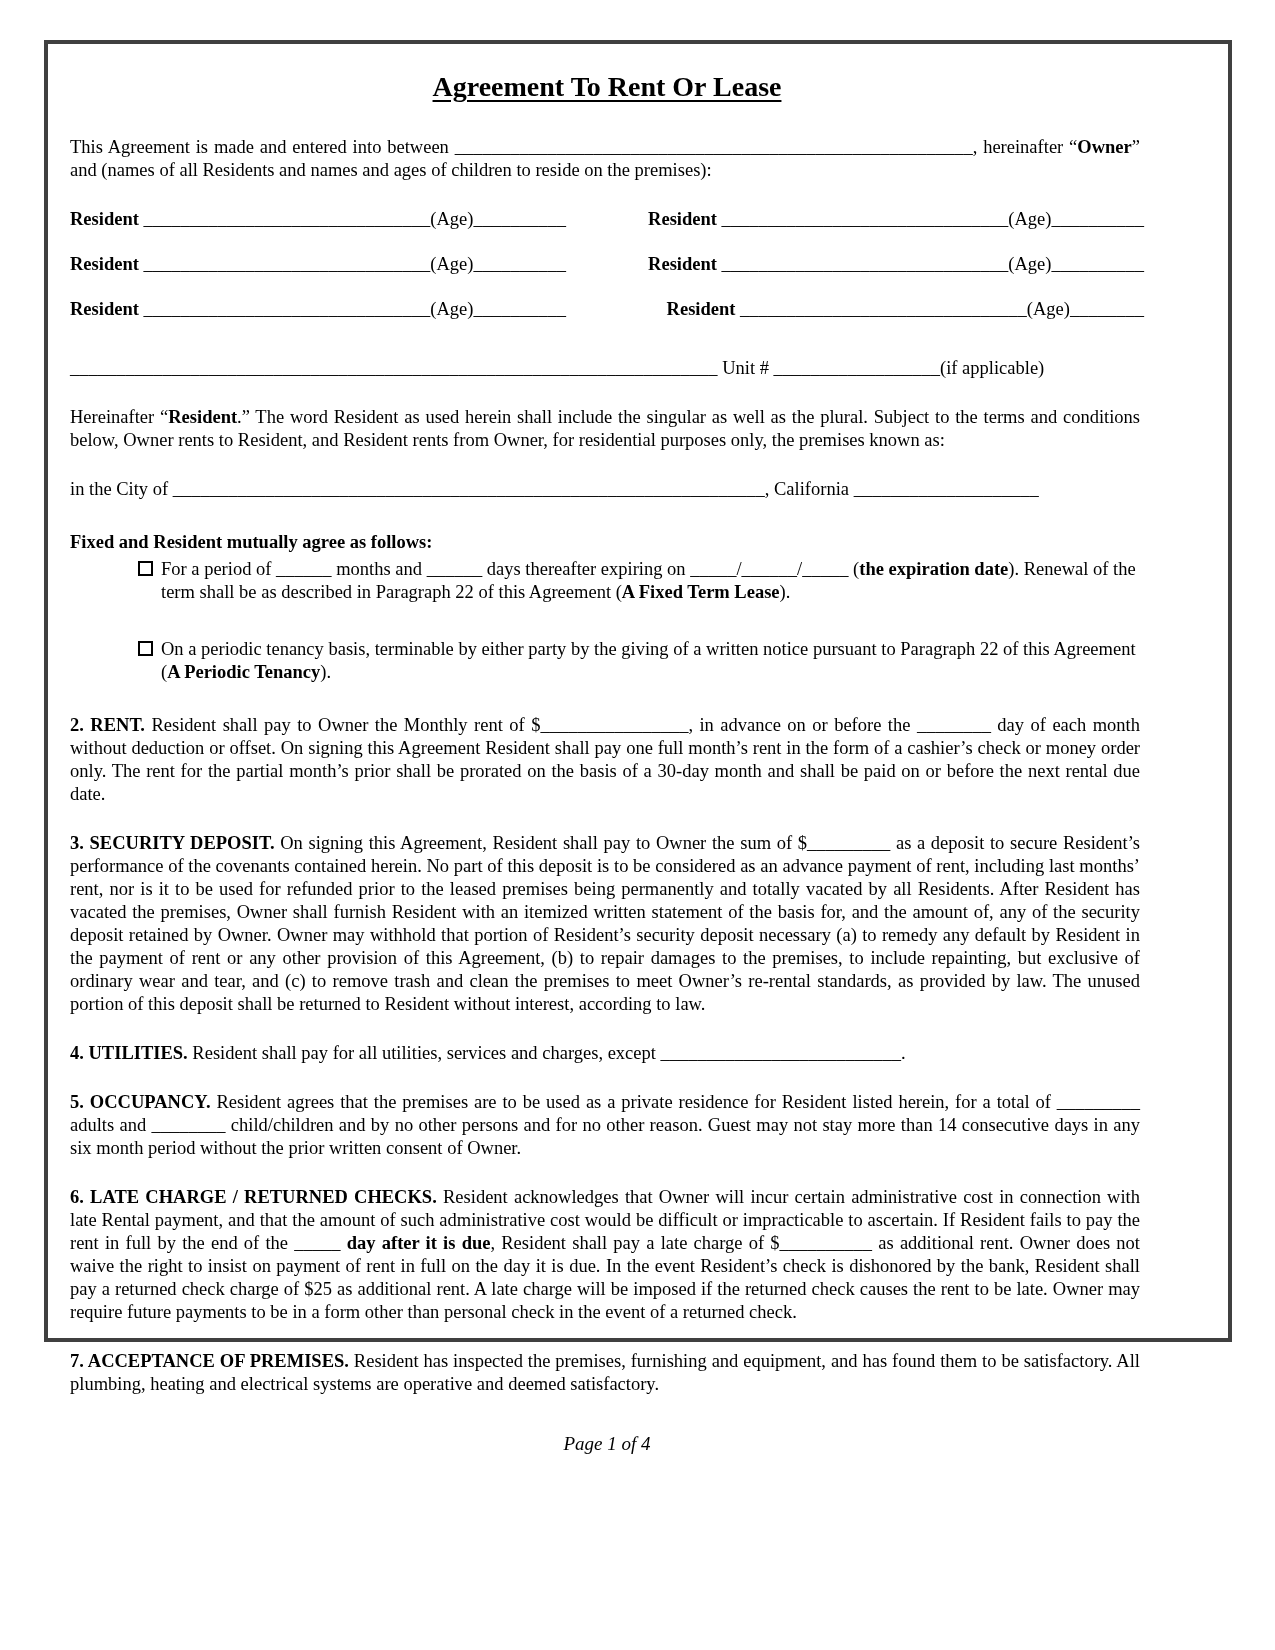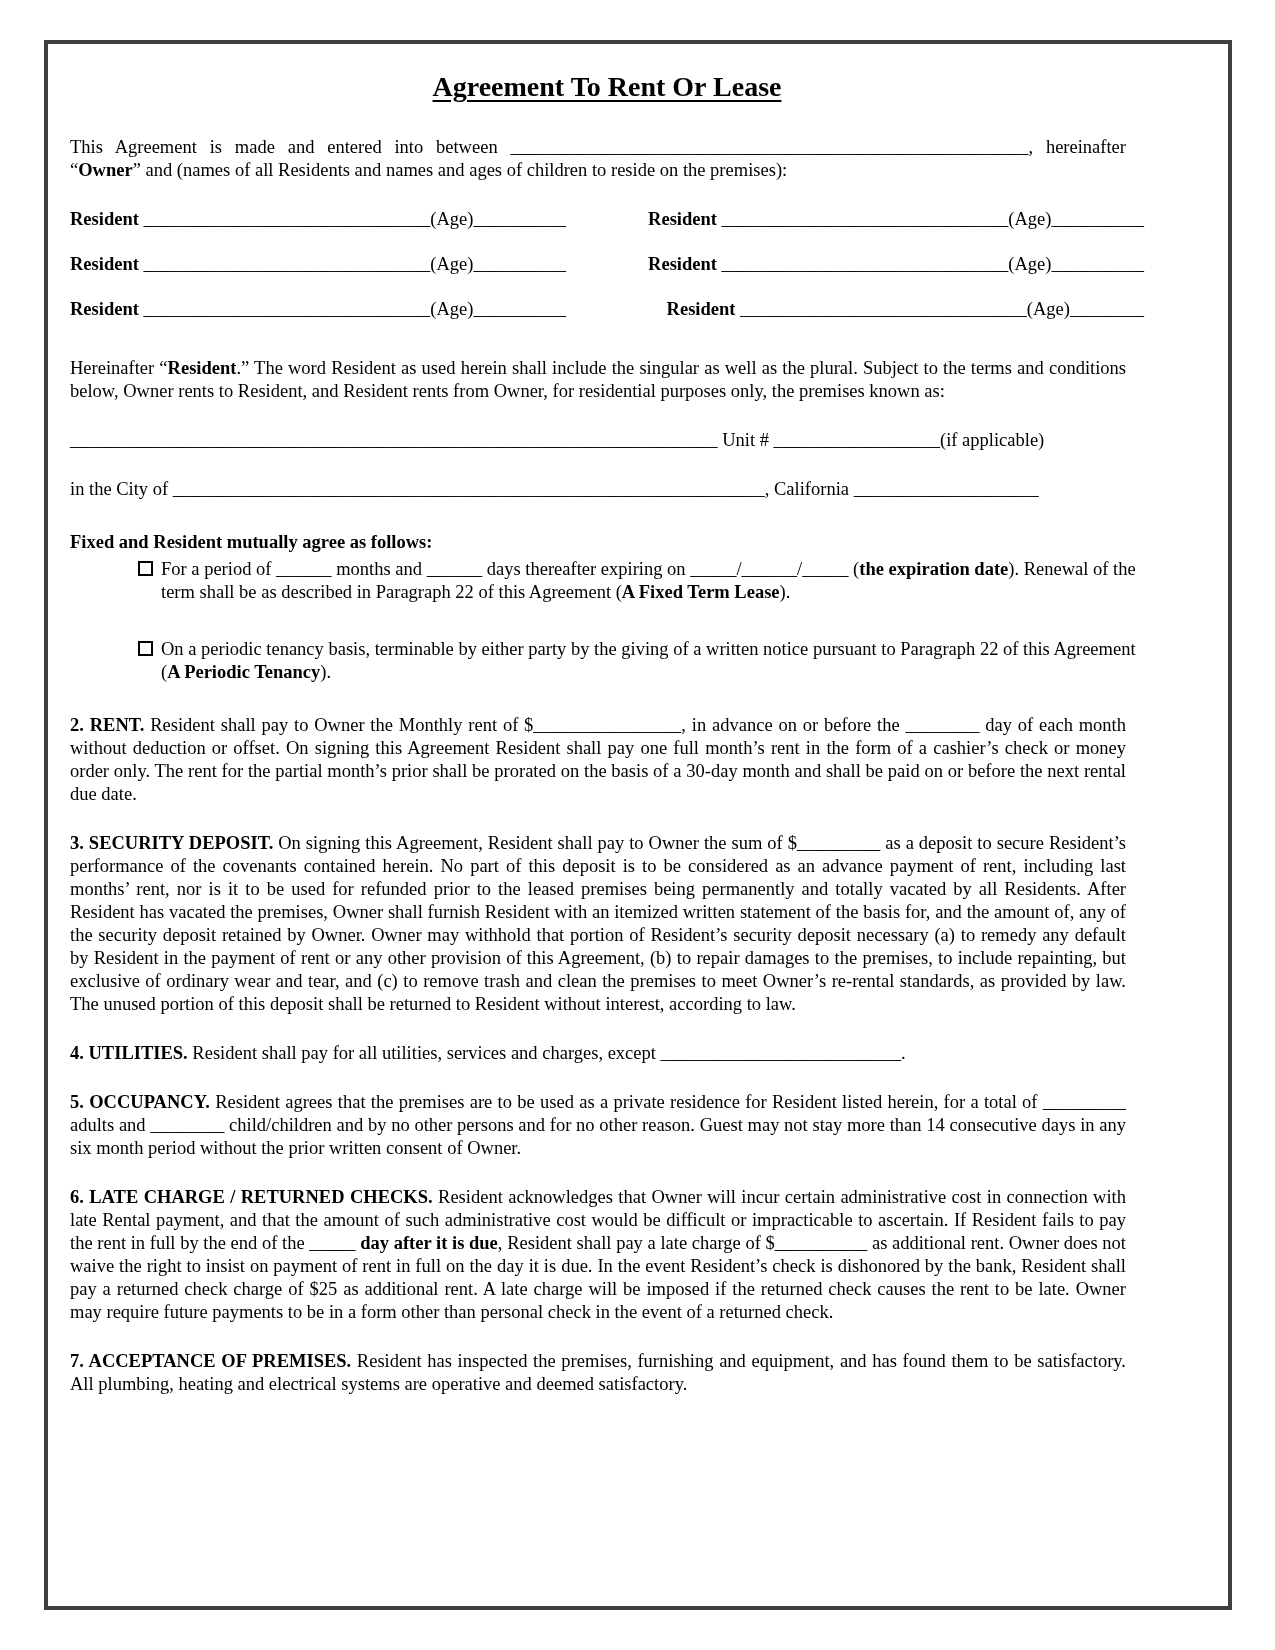--- a/index.html
+++ b/index.html
@@ -10,38 +10,38 @@
     color: #000000;
     font-family: "Liberation Serif", "DejaVu Serif", serif;
     font-size: 18.5px;
     line-height: 23px;
     position: relative;
     overflow: hidden;
   }
   .sheet {
     position: absolute;
     left: 44px; top: 40px;
-    width: 1188px; height: 1570px;
+    width: 1188px; height: 1302px;
     border: 4px solid #404040;
     padding: 22px 84px 16px 22px;
     display: flex;
     flex-direction: column;
   }
   .title {
     font-size: 28px;
     line-height: 34px;
     font-weight: bold;
     text-align: center;
     text-decoration: underline;
     text-decoration-thickness: 2px;
     text-underline-offset: 4px;
     margin: 4px 0 32px 0;
   }
   .para {
-    margin: 0 18px 26px 0;
+    margin: 0 4px 26px 0;
     overflow-wrap: anywhere;
     font-family: Liberation Serif, serif;
   }
   .justify { text-align: justify; }
   .tight { margin-bottom: 0; }
   .sec { font-weight: bold; }
   .res-rows { margin: 0 0 36px 0; }
   .res-row {
     display: flex;
     justify-content: space-between;
@@ -108,23 +108,23 @@
         <strong>Resident</strong>
         <span>_______________________________(Age)__________</span>
       </span>
       <span>
         <strong>Resident</strong>
         <span>_______________________________(Age)________</span>
       </span>
     </div>
   </div>
 
+  <p class="para">______________________________________________________________________ Unit # __________________(if applicable)</p>
+
   <p class="para justify"><span>Hereinafter “</span><strong>Resident</strong><span>.” The word Resident as used herein shall include the singular as well as the plural. Subject to the terms and conditions below, Owner rents to Resident, and Resident rents from Owner, for residential purposes only, the premises known as:</span></p>
-
-  <p class="para">______________________________________________________________________ Unit # __________________(if applicable)</p>
 
   <p class="para city-line">in the City of ________________________________________________________________, California ____________________</p>
 
   <p class="para tight"><strong class="sec">Fixed and Resident mutually agree as follows:</strong></p>
 
 
   <div class="check-item">
     <span class="checkbox"></span>
     <span class="check-text"><span>For a period of ______ months and ______ days thereafter expiring on _____/______/_____ (</span><strong>the expiration date</strong><span>). Renewal of the term shall be as described in Paragraph 22 of this Agreement (</span><strong>A Fixed Term Lease</strong><span>).</span></span>
   </div>
@@ -139,14 +139,15 @@
   <p class="para justify"><strong class="sec">3. SECURITY DEPOSIT.</strong><span> On signing this Agreement, Resident shall pay to Owner the sum of $_________ as a deposit to secure Resident’s performance of the covenants contained herein. No part of this deposit is to be considered as an advance payment of rent, including last months’ rent, nor is it to be used for refunded prior to the leased premises being permanently and totally vacated by all Residents. After Resident has vacated the premises, Owner shall furnish Resident with an itemized written statement of the basis for, and the amount of, any of the security deposit retained by Owner. Owner may withhold that portion of Resident’s security deposit necessary (a) to remedy any default by Resident in the payment of rent or any other provision of this Agreement, (b) to repair damages to the premises, to include repainting, but exclusive of ordinary wear and tear, and (c) to remove trash and clean the premises to meet Owner’s re-rental standards, as provided by law. The unused portion of this deposit shall be returned to Resident without interest, according to law.</span></p>
 
   <p class="para justify"><strong class="sec">4. UTILITIES.</strong><span> Resident shall pay for all utilities, services and charges, except __________________________.</span></p>
 
   <p class="para justify"><strong class="sec">5. OCCUPANCY.</strong><span> Resident agrees that the premises are to be used as a private residence for Resident listed herein, for a total of _________ adults and ________ child/children and by no other persons and for no other reason. Guest may not stay more than 14 consecutive days in any six month period without the prior written consent of Owner.</span></p>
 
   <p class="para justify"><strong class="sec">6. LATE CHARGE / RETURNED CHECKS.</strong><span> Resident acknowledges that Owner will incur certain administrative cost in connection with late Rental payment, and that the amount of such administrative cost would be difficult or impracticable to ascertain. If Resident fails to pay the rent in full by the end of the _____ </span><strong>day after it is due</strong><span>, Resident shall pay a late charge of $__________ as additional rent. Owner does not waive the right to insist on payment of rent in full on the day it is due. In the event Resident’s check is dishonored by the bank, Resident shall pay a returned check charge of $25 as additional rent. A late charge will be imposed if the returned check causes the rent to be late. Owner may require future payments to be in a form other than personal check in the event of a returned check.</span></p>
 
   <p class="para justify"><strong class="sec">7. ACCEPTANCE OF PREMISES.</strong><span> Resident has inspected the premises, furnishing and equipment, and has found them to be satisfactory. All plumbing, heating and electrical systems are operative and deemed satisfactory.</span></p>
 
+  <div class="footer">Page 1 of 4</div>
 
 </div>
 
 </body></html>

